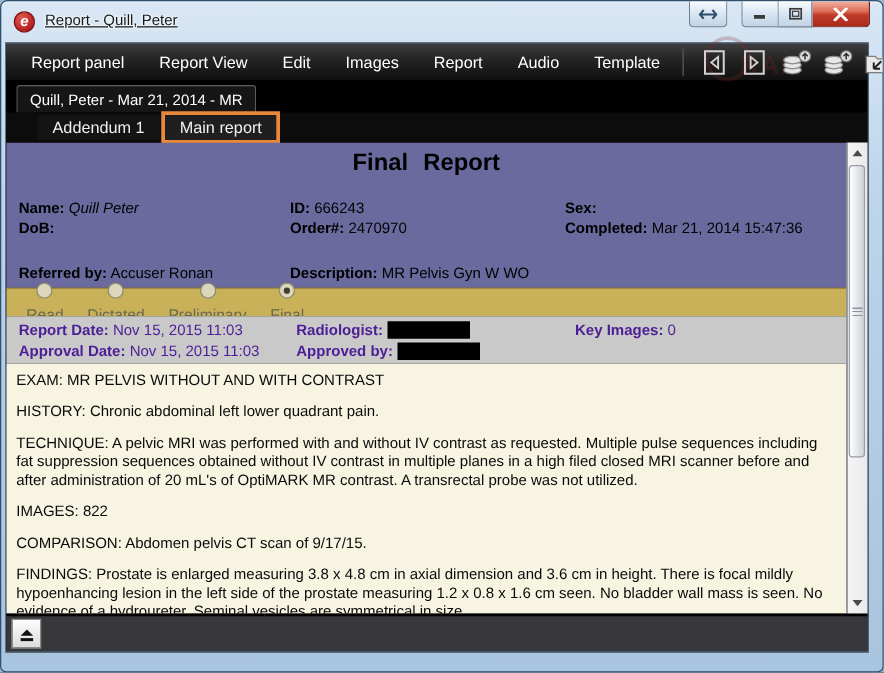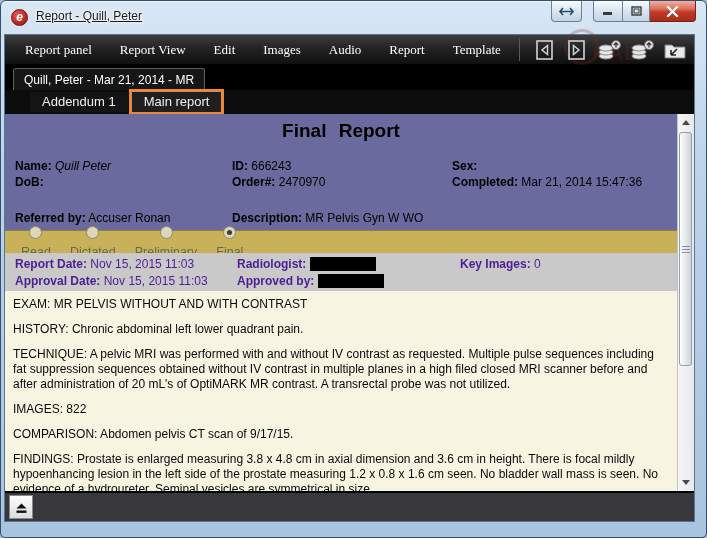--- a/index.html
+++ b/index.html
@@ -49,21 +49,21 @@
 
   
   .menubar{
     height:30px; flex:0 0 30px; display:flex; align-items:center;
     background:linear-gradient(180deg,#3e3e3e 0%,#232323 45%,#101010 100%);
     border-bottom:1px solid #000; padding:0 6px; position:relative;
   }
   .menu-items{ display:flex; align-items:center; height:100%; }
   .menu-item{
     color:#fff; font-size:13px; padding:0 14px; height:100%;
-    display:flex; align-items:center; cursor:pointer; white-space:nowrap;font-family:Liberation Serif, serif;
+    display:flex; align-items:center; cursor:pointer; white-space:nowrap;
   }
   .menu-sep{ width:1px; height:22px; background:#5a5a5a; margin:0 4px; }
   .toolbar{ display:flex; align-items:center; margin-left:auto; gap:7px; position:relative; z-index:1; }
   .tool-icon{ width:26px; height:24px; display:flex; align-items:center; justify-content:center; cursor:pointer; position:relative; z-index:1; }
   .watermark{
     position:absolute; right:28px; top:-2px; width:120px; height:34px; z-index:0;
     pointer-events:none; opacity:.55;
   }
   .wm-circle{ position:absolute; left:18px; top:-4px; width:36px; height:36px; border:3px solid rgba(130,40,40,.45); border-radius:50%; }
   .wm-text{ position:absolute; left:46px; top:8px; font-size:21px; font-weight:bold; color:rgba(120,35,35,.5); letter-spacing:1px; }
@@ -178,22 +178,22 @@
 
   <div class="client">
 
     <div class="menubar">
       <div class="menu-items">
 
       <span class="menu-item">Report panel</span>
           <span class="menu-item">Report View</span>
           <span class="menu-item">Edit</span>
           <span class="menu-item">Images</span>
+          <span class="menu-item">Report</span>
           <span class="menu-item">Audio</span>
-          <span class="menu-item">Report</span>
           <span class="menu-item">Template</span>
         </div>
       <div class="toolbar">
         <div class="menu-sep"></div>
         <div class="tool-icon">
           <svg width="22" height="22" viewBox="0 0 22 22">
               <rect x="4" y="2" width="15" height="18" fill="none" stroke="#d2d2d2" stroke-width="1.6"></rect>
               <path d="M14.5 6.5 L9 11 L14.5 15.5 Z" fill="none" stroke="#d2d2d2" stroke-width="1.5"></path>
             </svg>
         </div>

